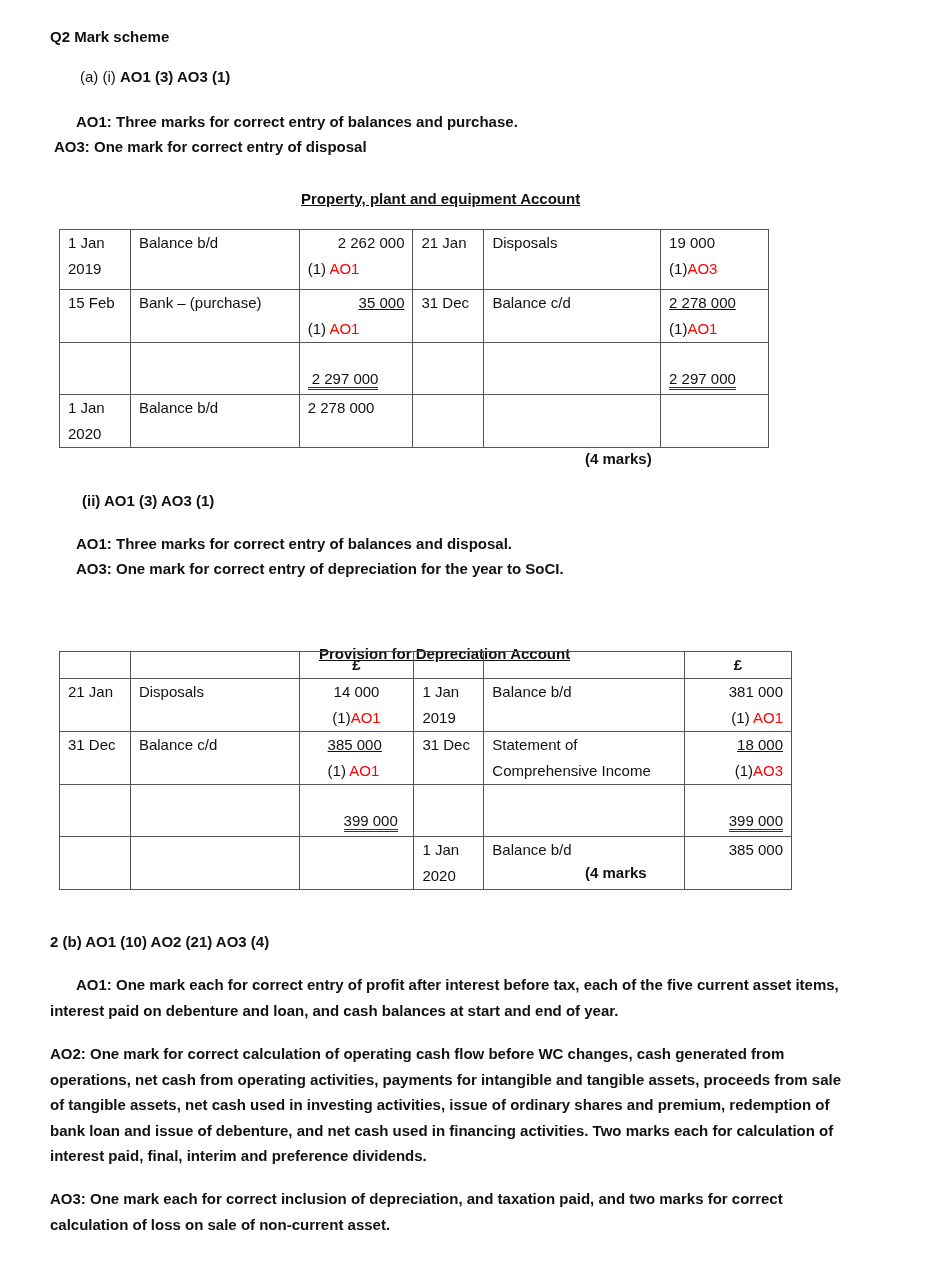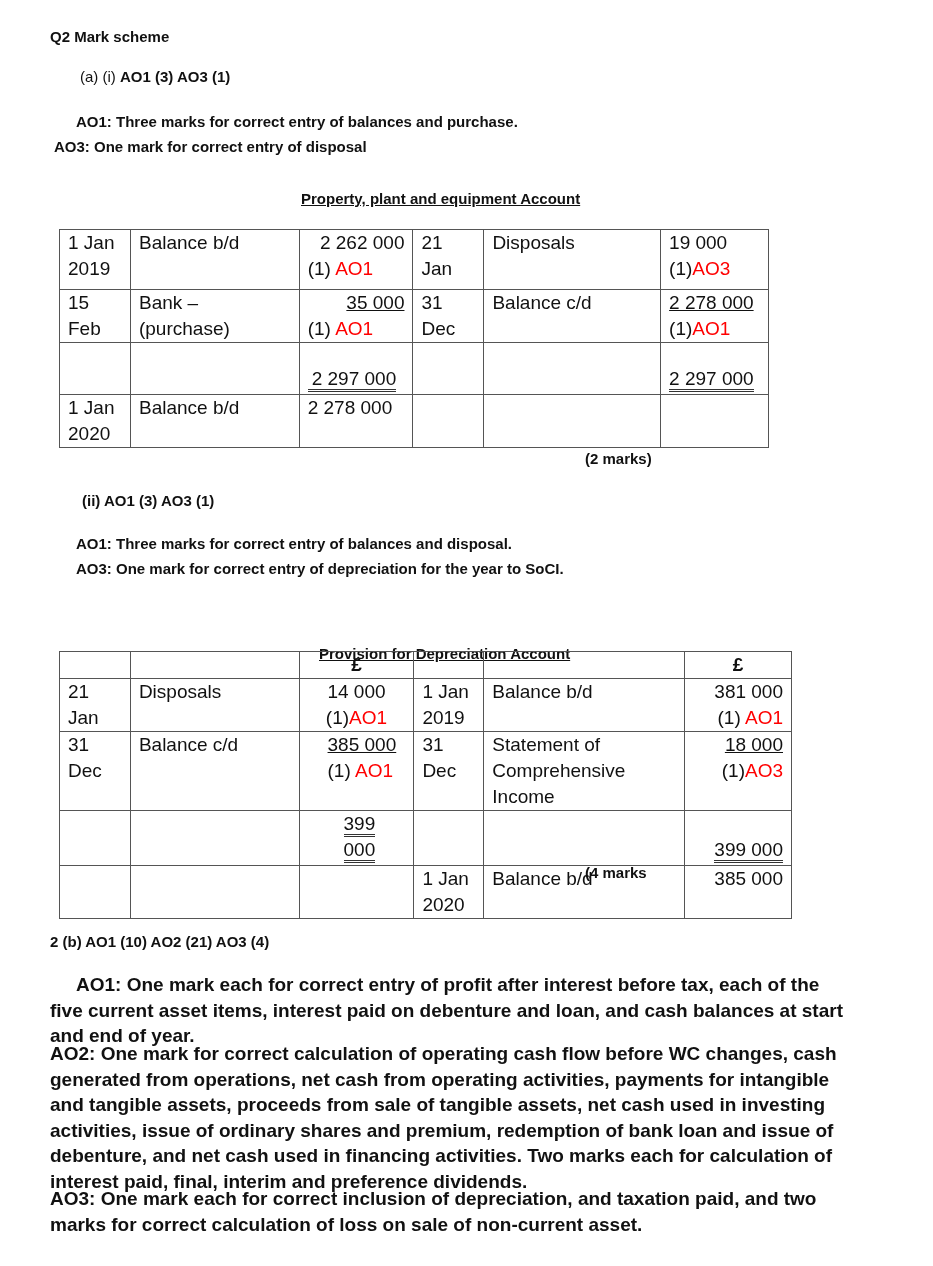--- a/index.html
+++ b/index.html
@@ -8,30 +8,30 @@
     font-family: "Liberation Sans", sans-serif; color: #111; font-size: 15px;
   }
   .abs { position: absolute; white-space: nowrap; }
   .b { font-weight: bold; }
   .u { text-decoration: underline; }
   .red { color: #ff0000; margin-top: 12px; }
   .dbl { border-bottom: 3px double #333; padding-bottom: 0px; text-decoration: none; }
   .sgl { text-decoration: underline; }
 
   table.acct {
-    position: absolute; border-collapse: collapse; font-size: 19px;
+    position: absolute; border-collapse: collapse; font-size: 15px;
   }
   table.acct td {
     border: 1px solid #555; padding: 0 8px; vertical-align: top; line-height: 26px;
   }
   table.acct td.r { text-align: right; }
   table.acct td.c { text-align: center; font-weight: bold; }
 
   .para {
-    position: absolute; left: 50px; width: 800px; font-weight: bold; font-size: 19px;
+    position: absolute; left: 50px; width: 800px; font-weight: bold; font-size: 15px;
     line-height: 25.5px; white-space: normal;
   }
 </style>
 </head>
 <body>
 
 <div class="abs b" style="left:50px; top:28px;">Q2 Mark scheme</div>
 
 <div class="abs" style="left:80px; top:68px;">
   <span>(a)  (i) </span><span class="b">AO1 (3) AO3 (1)</span>
@@ -79,21 +79,21 @@
     <td><span>1 Jan</span><br><span>2020</span></td>
     <td>Balance b/d</td>
     <td>2 278 000</td>
     <td></td>
     <td></td>
     <td></td>
   </tr>
 </tbody>
   </table>
 
-<div class="abs b" style="left:585px; top:450px;">(2 marks)</div>
+<div class="abs b" style="left:585px; top:450px;">(4 marks)</div>
 
 <div class="abs b" style="left:50px; top:492px;margin-left:32px;">(ii) AO1 (3)  AO3 (1)</div>
 <div class="abs b" style="left:76px; top:535px;">AO1: Three marks for correct entry of balances and disposal.</div>
 <div class="abs b" style="left:76px; top:560px;">AO3:  One mark for correct entry of depreciation for the year to SoCI.</div>
 
 <div class="abs b u" style="left:319px; top:612px;margin-top:33px;">Provision for Depreciation Account</div>
 
 <table class="acct" style="left:59px; top:651px; width:733px;">
   <colgroup>
     <col style="width:71px">

